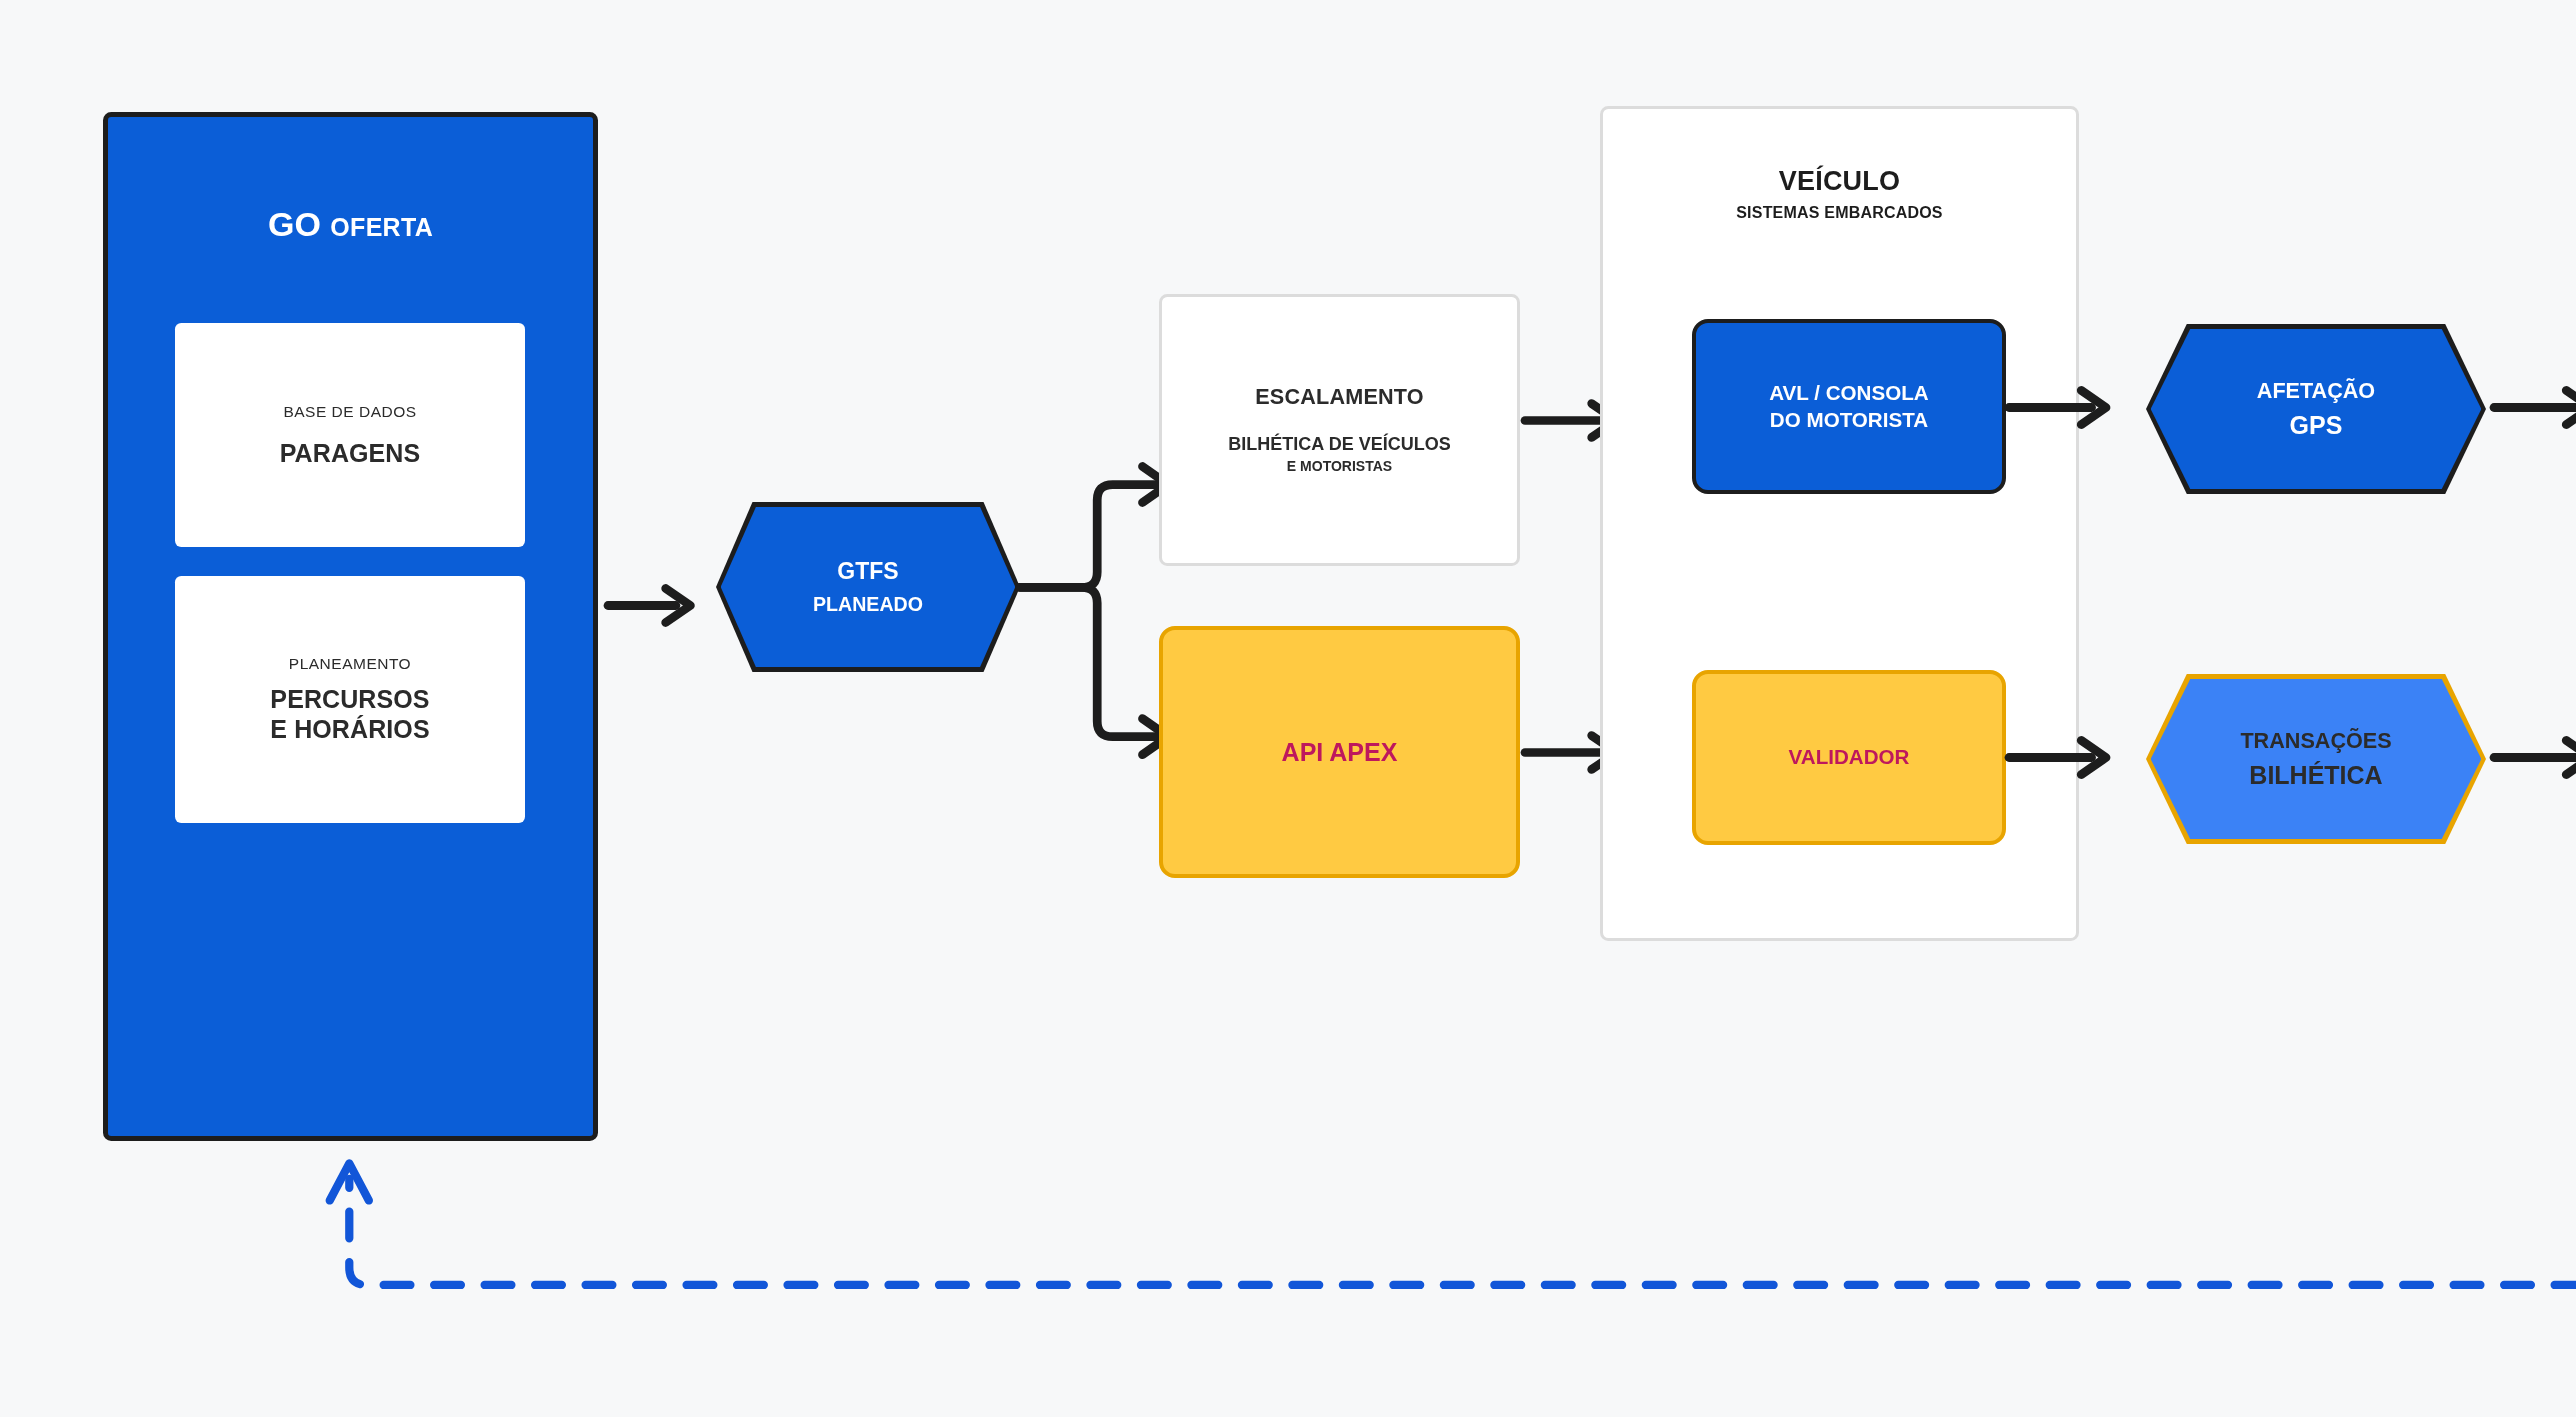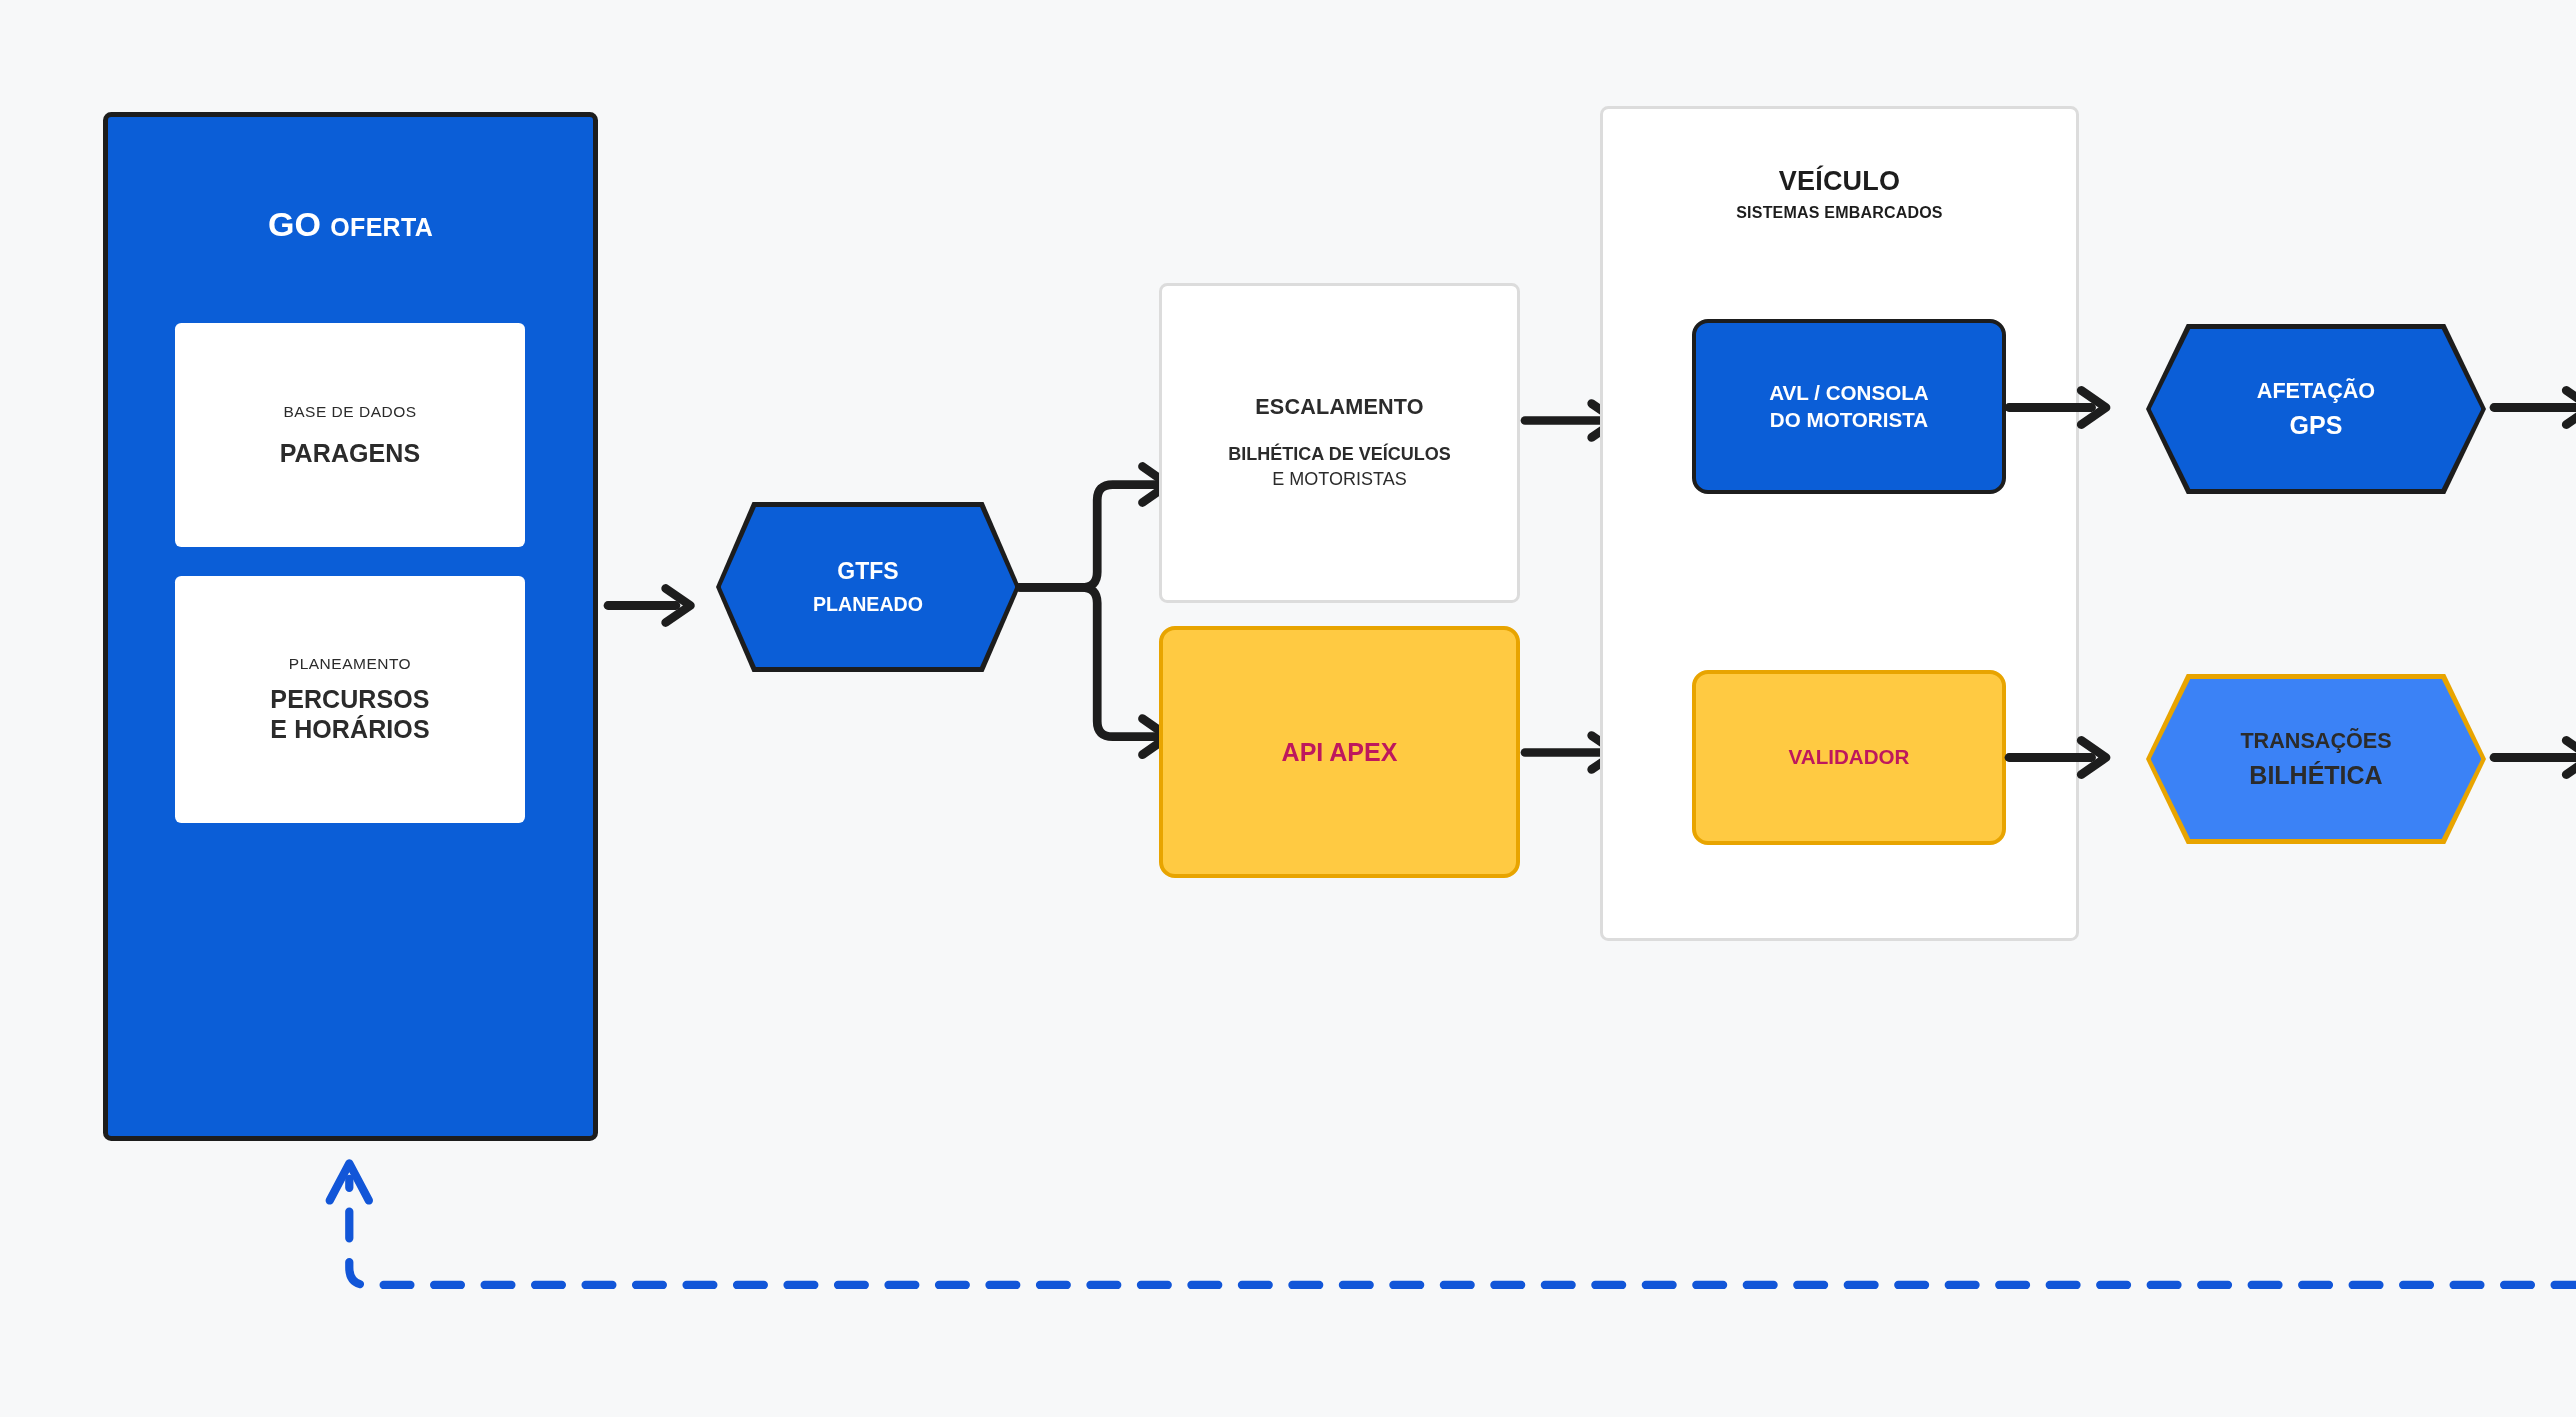--- a/index.html
+++ b/index.html
@@ -169,25 +169,25 @@
     </div>
   </div>
 
   <svg class="arrow" style="left:1020px; top:361px;" width="175" height="422" viewBox="0 0 340 820">
     <path d="M0 440 H120 Q150 440 150 410 V270 Q150 240 180 240 H268" stroke="#1d1d1d" stroke-width="17" fill="none" stroke-linecap="round" stroke-linejoin="round"></path>
     <path d="M238 205 L288 240 L238 275" stroke="#1d1d1d" stroke-width="17" fill="none" stroke-linecap="round" stroke-linejoin="round"></path>
     <path d="M0 440 H120 Q150 440 150 470 V700 Q150 730 180 730 H268" stroke="#1d1d1d" stroke-width="17" fill="none" stroke-linecap="round" stroke-linejoin="round"></path>
     <path d="M238 695 L288 730 L238 765" stroke="#1d1d1d" stroke-width="17" fill="none" stroke-linecap="round" stroke-linejoin="round"></path>
   </svg>
 
-  <div class="abs obox" style="left:1159px; top:283px; width:361px; height:320px;">
+  <div class="abs obox" style="left:1159px; top:294px; width:361px; height:272px;">
     <div class="obox-body">
       <div style="font-size:21.6px;font-weight:700;letter-spacing:0.2px;">ESCALAMENTO</div>
       <div style="font-size:18px;font-weight:700;margin-top:21.6px;line-height:1.38;">BILHÉTICA DE VEÍCULOS</div>
-      <div style="font-size:18px;font-weight:400;line-height:1.38;">E MOTORISTAS</div>
+      <div style="font-size:14px;font-weight:700;line-height:1.38;">E MOTORISTAS</div>
     </div>
   </div>
 
   <div class="abs node yellow big" style="left:1159px; top:626px; width:361px; height:252px;">
     <span>API APEX</span>
   </div>
 
   <svg class="arrow" style="left:1525px; top:392px;" width="118" height="57" viewBox="0 0 230 110">
     <path d="M0 55 H150" stroke="#1d1d1d" stroke-width="17" fill="none" stroke-linecap="round"></path>
     <path d="M130 22 L178 55 L130 88" stroke="#1d1d1d" stroke-width="17" fill="none" stroke-linecap="round" stroke-linejoin="round"></path>

